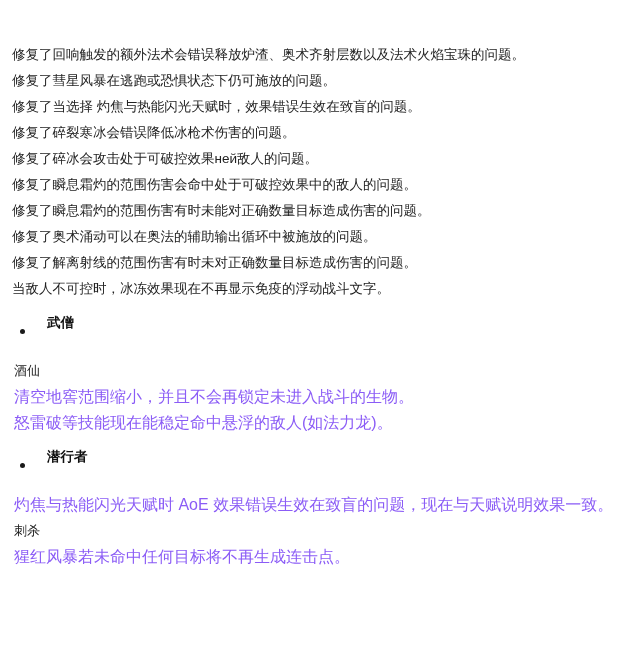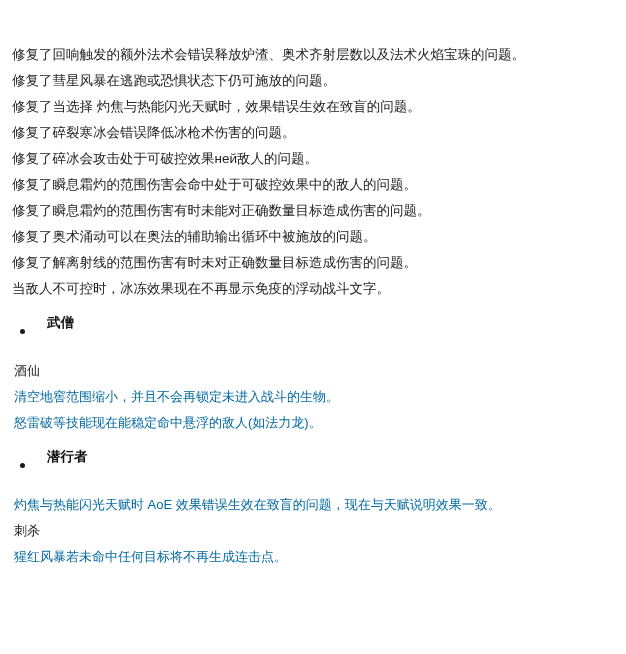--- a/index.html
+++ b/index.html
@@ -21,23 +21,23 @@
     padding: 6px 10px 0 12px;
     margin-top: 36px;
   }
   .line {
     font-size: 13.5px;
     line-height: 26px;
     color: #222222;
     white-space: nowrap;
   }
   .para {
-    font-size: 13px;
+    font-size: 16px;
     line-height: 26px;
-    color: #0369a1;
+    color: #8b5cf6;
   }
   .section-head {
     display: flex;
     align-items: flex-end;
     margin: 10px 0 2px 0;
     gap: 12px;
   }
   .bullet {
     width: 5px;
     height: 5px;

